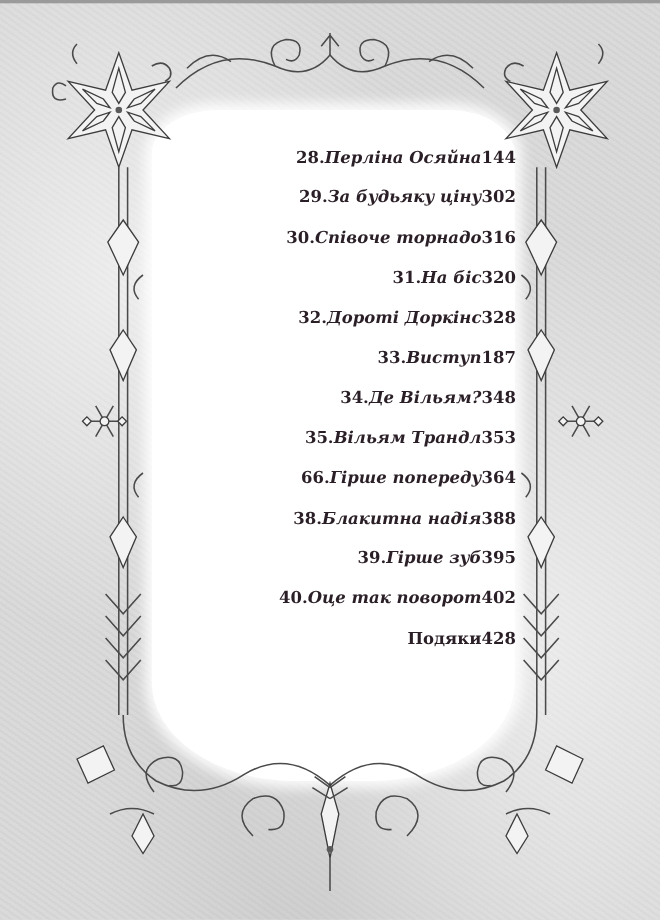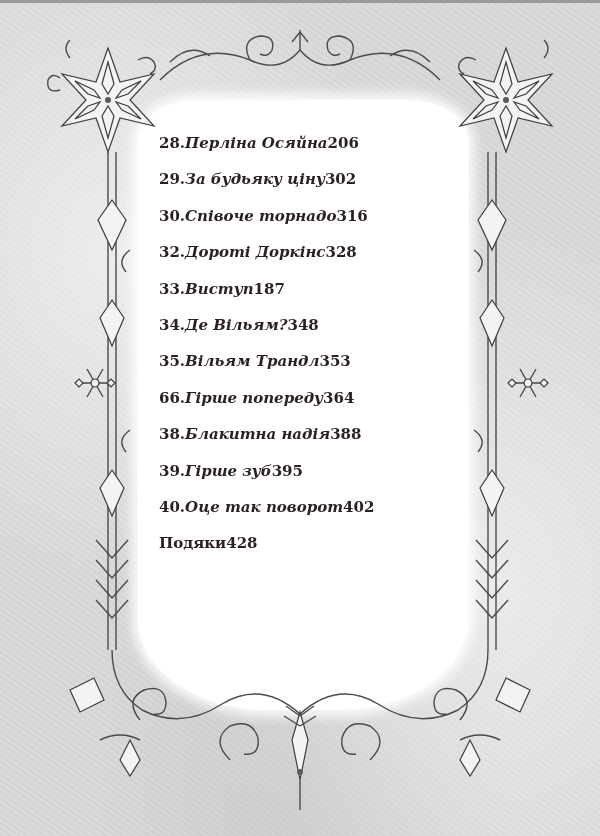--- a/index.html
+++ b/index.html
@@ -25,21 +25,21 @@
       box-shadow: 0 0 12px 6px rgba(255,255,255,0.9);
     }
     .ornament { position: absolute; }
     svg .ln { fill: none; stroke: #4a4a4a; stroke-width: 1.4; }
     svg .lt { fill: #f3f3f3; stroke: #3d3d3d; stroke-width: 1.2; }
     svg .dk { fill: #5a5a5a; }
     .toc {
       position: absolute; left: 159px; top: 125px; width: 312px;
     }
     .row {
-      display: flex; justify-content: flex-start; align-items: baseline;
+      display: flex; justify-content: flex-end; align-items: baseline;
       height: 36.4px; line-height: 36px;
       color: #2a1f26; font-size: 15px;
     }
     .num { font-weight: bold; font-size: 15px; }
     .title { font-style: italic; font-weight: bold; }
     .plain { font-weight: bold; }
     .page-num { font-weight: bold; padding-right: 2px; }
   </style>
 </head>
 <body>
@@ -130,29 +130,33 @@
       <circle class="dk" cx="300" cy="772" r="3"></circle>
       <path class="lt" d="M 120,760 l 10,-20 l 10,20 l -10,16 z"></path>
       <path class="lt" d="M 480,760 l -10,-20 l -10,20 l 10,16 z"></path>
       <path class="ln" d="M 100,740 q 20,-10 40,0 M 500,740 q -20,-10 -40,0"></path>
     </g>
   </svg>
 
   <div class="toc">
     <div class="row">
       <span><span class="num">28.</span><span class="title">Перліна Осяйна</span></span>
-      <span class="page-num">206</span>
+      <span class="page-num">144</span>
     </div>
     <div class="row">
       <span><span class="num">29.</span><span class="title">За будьяку ціну</span></span>
       <span class="page-num">302</span>
     </div>
     <div class="row">
       <span><span class="num">30.</span><span class="title">Співоче торнадо</span></span>
       <span class="page-num">316</span>
+    </div>
+    <div class="row">
+      <span><span class="num">31.</span><span class="title">На біс</span></span>
+      <span class="page-num">320</span>
     </div>
     <div class="row">
       <span><span class="num">32.</span><span class="title">Дороті Доркінс</span></span>
       <span class="page-num">328</span>
     </div>
     <div class="row">
       <span><span class="num">33.</span><span class="title">Виступ</span></span>
       <span class="page-num">187</span>
     </div>
     <div class="row">

